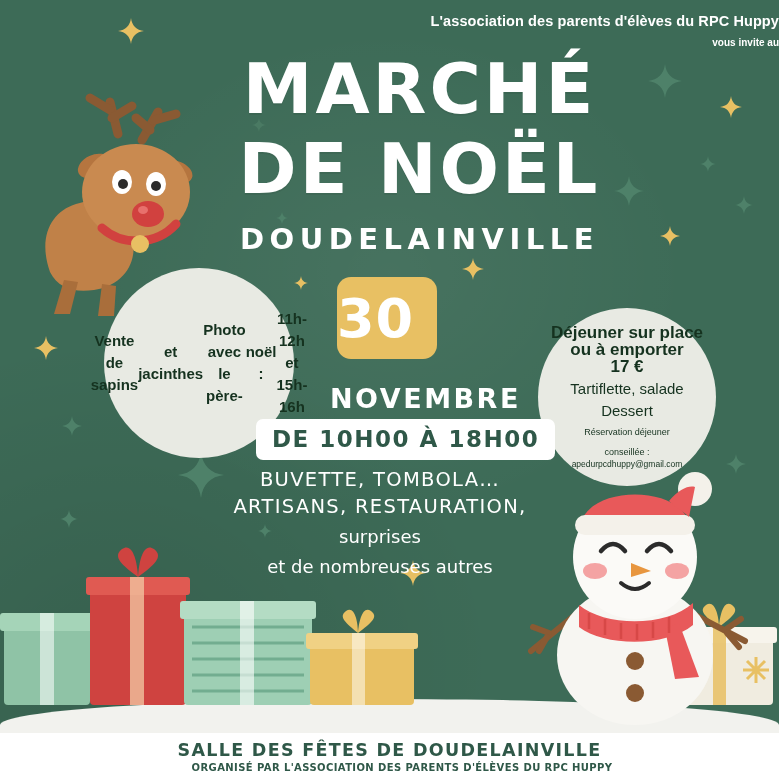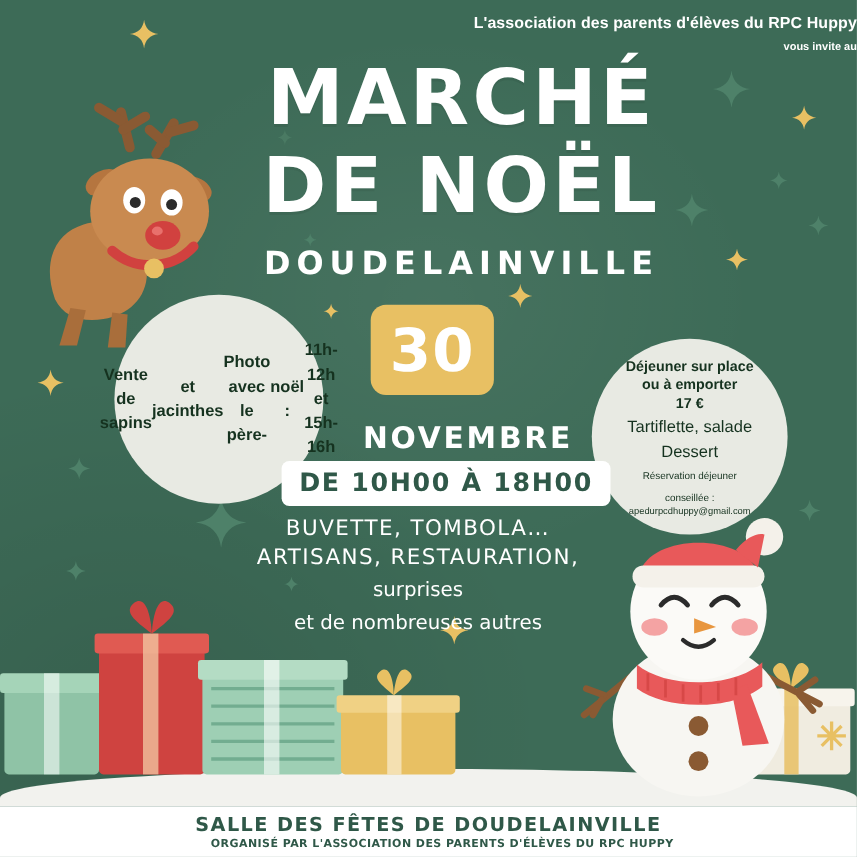--- a/index.html
+++ b/index.html
@@ -77,25 +77,25 @@
     letter-spacing: 5.5px;
     margin-top: 18px;
     margin-left: 60px;
     font-family: "DejaVu Sans", sans-serif;
   }
 
   
   .date-box {
     position: absolute;
     top: 277px; left: 337px;
-    width: 112px; height: 82px;
+    width: 100px; height: 82px;
     background: #e8c063;
     border-radius: 14px;
     z-index: 6;
-    display: flex; align-items: center; justify-content: center;
+    display: flex; align-items: center; 
   }
   .date-box span {
     color: #ffffff;
     font-size: 54px;
     font-weight: bold;
     font-family: "DejaVu Sans", sans-serif;
     letter-spacing: 1px;
   }
   .month {
     position: absolute;
@@ -172,21 +172,21 @@
     width: 178px; height: 178px;
     border-radius: 50%;
     background: #e8eae3;
     z-index: 5;
     display: flex; flex-direction: column;
     align-items: center; justify-content: center;
     text-align: center;
     color: #15321f;
     padding: 0 10px;
   }
-  .circle-right .r-b { font-size: 13px; font-weight: bold; line-height: 17px; }
+  .circle-right .r-b { font-size: 17px; font-weight: bold; line-height: 17px; }
   .circle-right .r-n { font-size: 15px; line-height: 17px; margin-top: 5px; }
   .circle-right .r-s { font-size: 9px; line-height: 12.5px; margin-top: 7px; }
   .circle-right .r-m { font-size: 8.5px; line-height: 12px; }
 
   
   .footer {
     position: absolute;
     left: 0; right: 0; bottom: 0;
     height: 46px;
     background: #ffffff;

